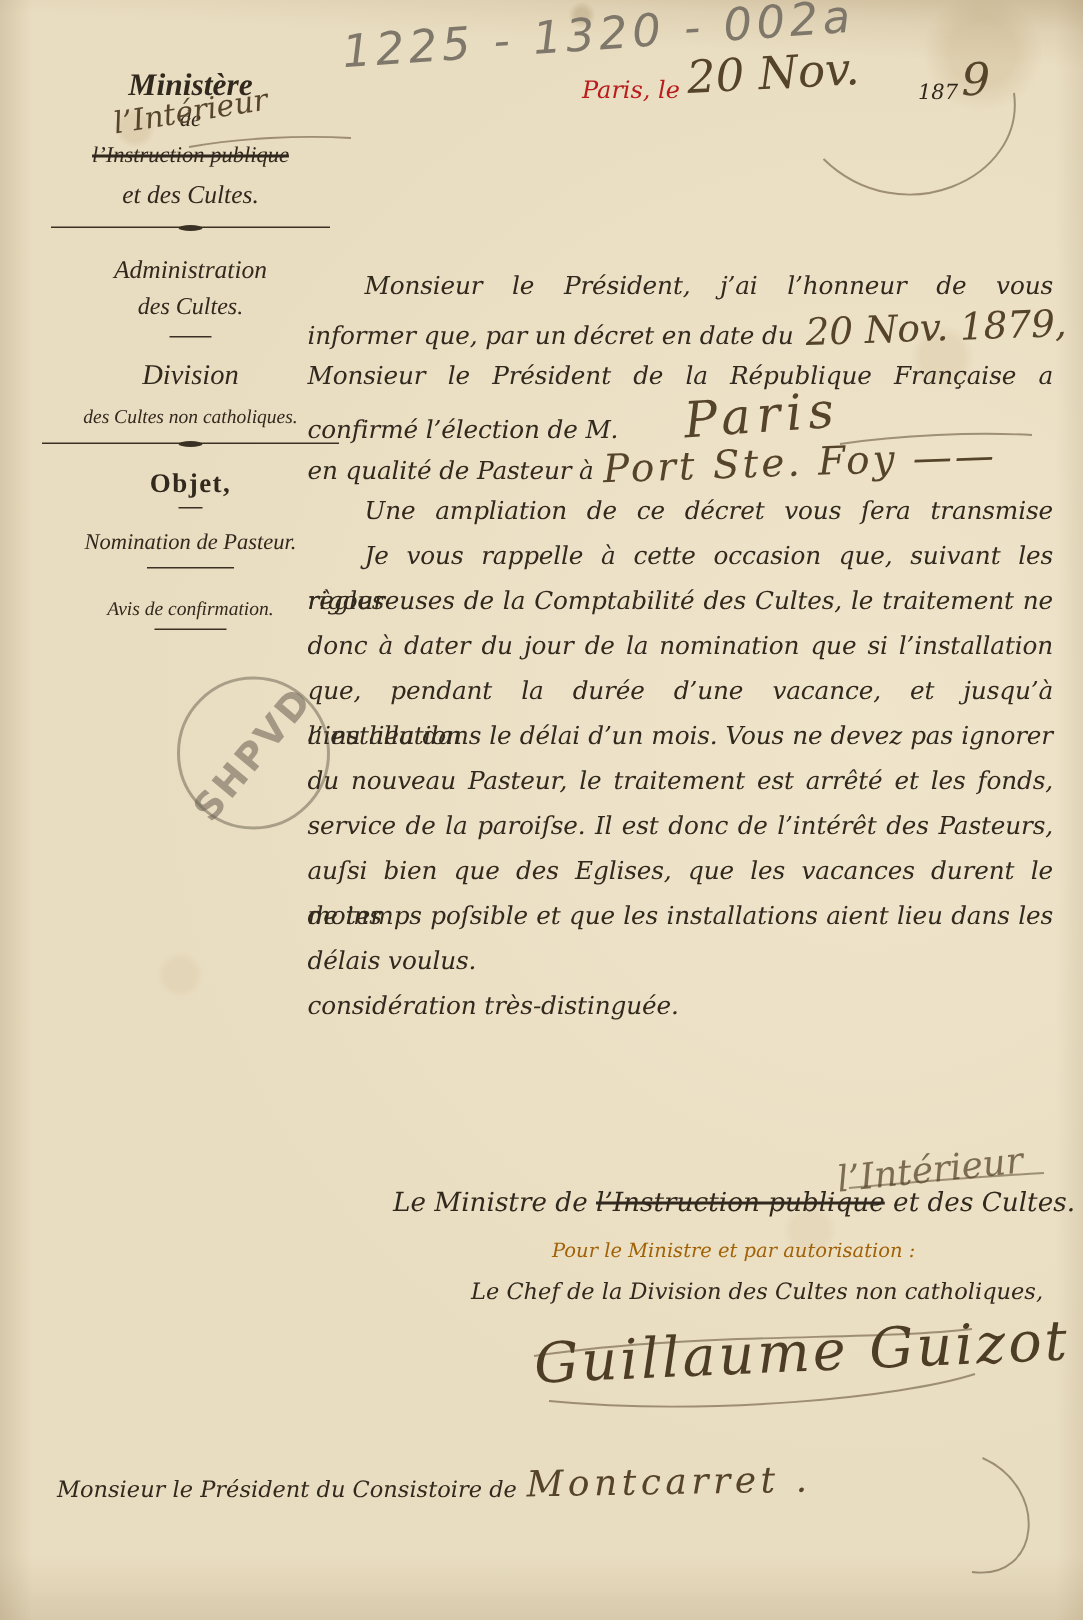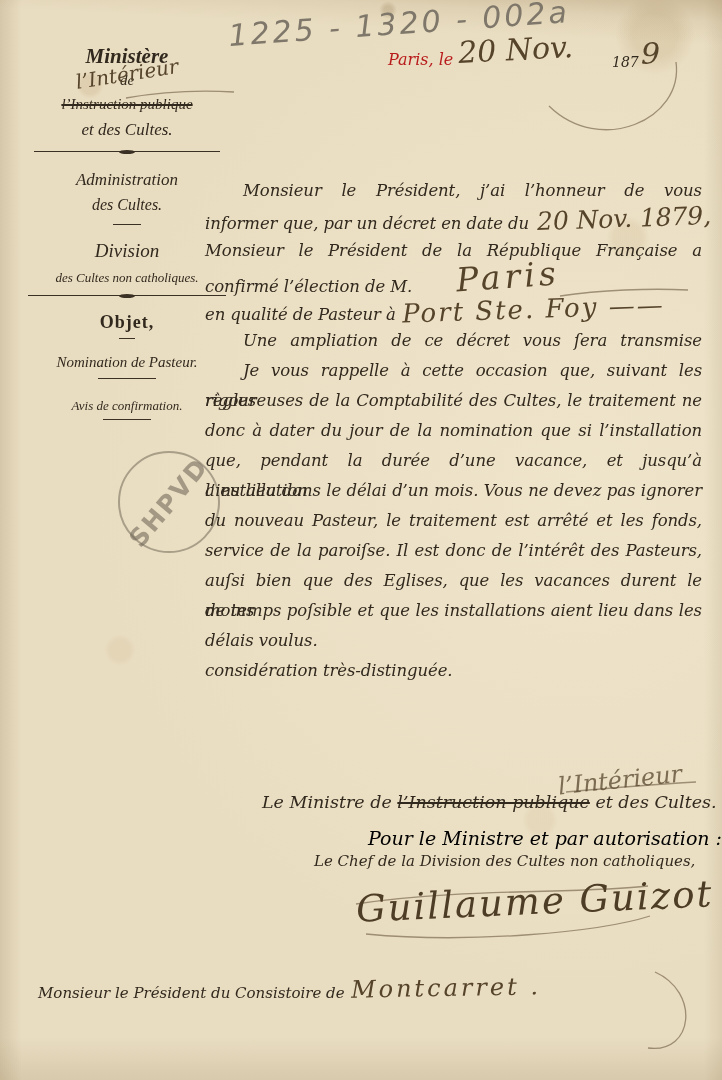--- a/index.html
+++ b/index.html
@@ -90,21 +90,21 @@
   .hw-a{font-size:25px;transform:rotate(-2deg);margin-left:8px;position:relative;top:-2px;}
   .hw-b{font-size:33px;transform:rotate(-4deg);margin-left:44px;position:relative;top:-4px;letter-spacing:4px;}
   .hw-c{font-size:26px;transform:rotate(-2deg);margin-left:6px;position:relative;top:-2px;letter-spacing:2px;}
   
   .cl-min{position:absolute;left:262px;top:792px;font-size:17.5px;font-style:italic;color:#32291e;white-space:nowrap;}
   .cl-min .struck{text-decoration:line-through;text-decoration-thickness:1.5px;}
   .cl-overlay{
     position:absolute;left:148px;top:-26px;width:420px;text-align:center;
     font-size:24px;color:rgba(86,69,44,0.75);transform:rotate(-6deg);white-space:nowrap;
   }
-  .cl-auth{position:absolute;left:368px;top:827px;font-size:19px;font-style:italic;color:#000000;}
+  .cl-auth{position:absolute;left:368px;top:827px;font-size:13px;font-style:italic;color:#a16207;}
   .cl-chief{position:absolute;left:314px;top:852px;font-size:15px;font-style:italic;color:#32291e;}
   .cl-sig{
     position:absolute;left:356px;top:880px;font-size:37px;font-style:italic;
     color:#4e3d26;transform:rotate(-2.5deg);letter-spacing:2px;white-space:nowrap;
   }
   
   .foot{position:absolute;left:38px;top:976px;font-size:15px;font-style:italic;color:#32291e;white-space:nowrap;}
   .foot .hw{font-size:24px;letter-spacing:3px;position:relative;top:-2px;margin-left:6px;transform:rotate(-1deg);}
   .flourish{position:absolute;inset:0;pointer-events:none;}
 </style>

